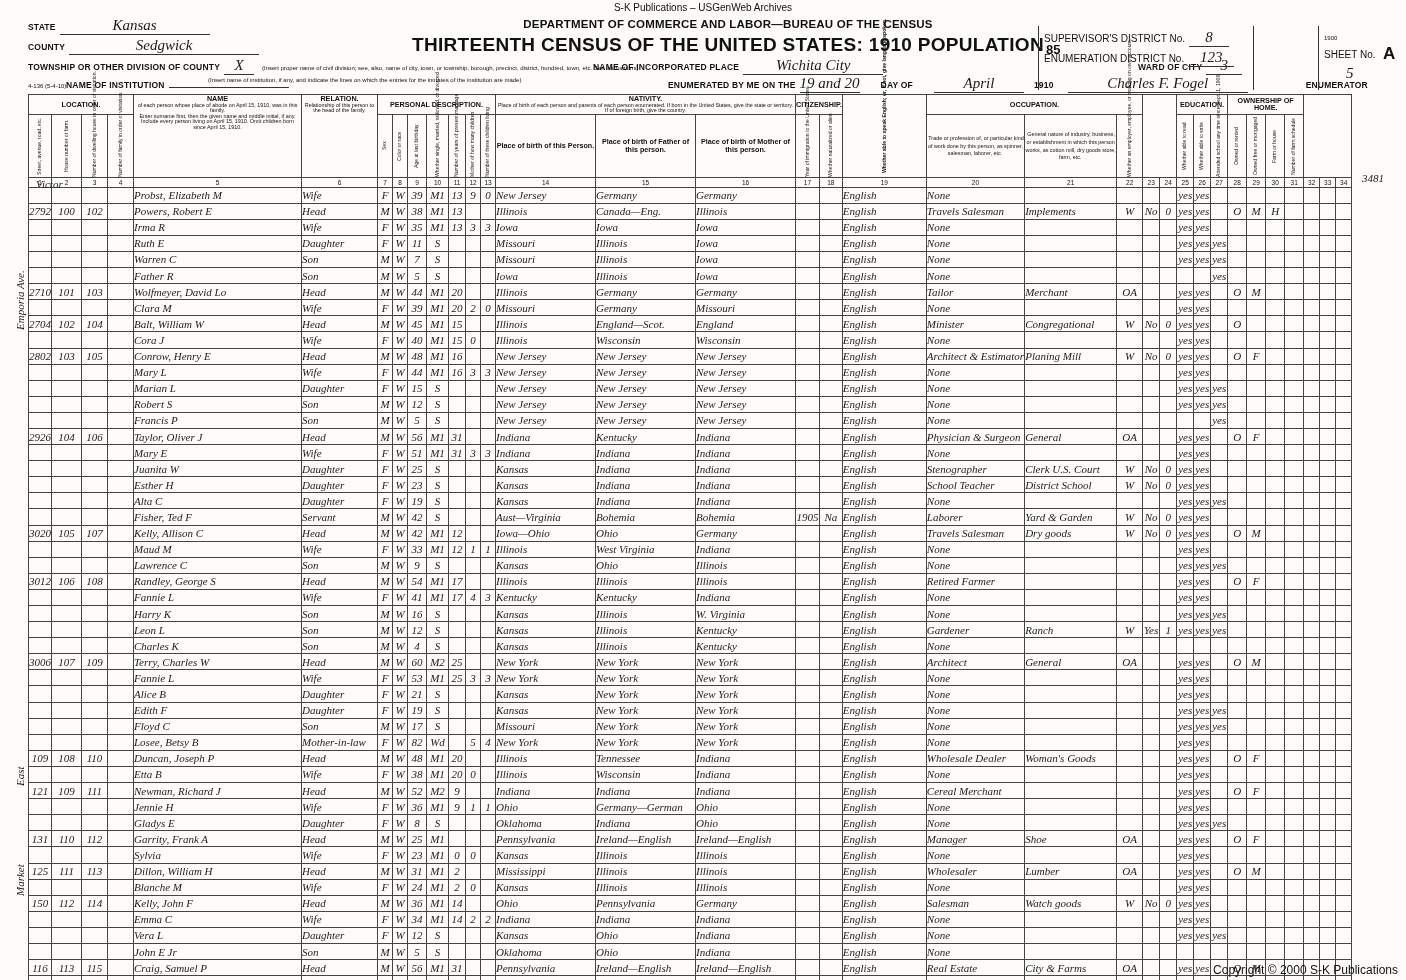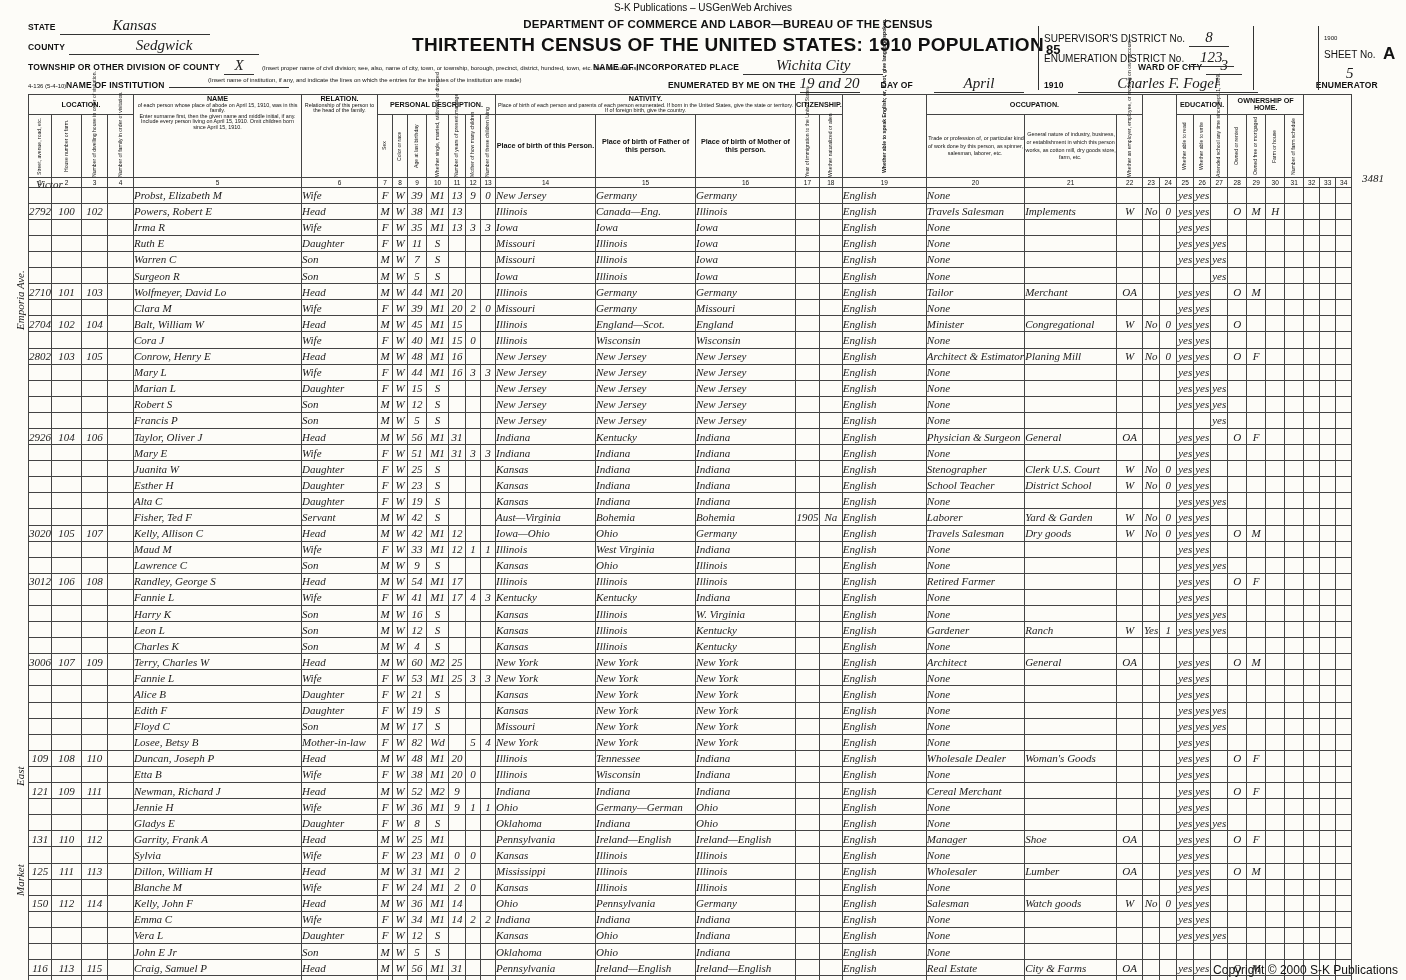--- a/index.html
+++ b/index.html
@@ -101,21 +101,21 @@
 
     <div class="fld" style="left:640px;top:60px;">
       <span class="lbl">ENUMERATED BY ME ON THE</span>
       <span class="ul" style="width:60px;text-align:center;">
         <span class="hw">19 and 20</span>
       </span>
       <span class="lbl" style="margin:0 17px;">DAY OF</span>
       <span class="ul" style="width:90px;text-align:center;">
         <span class="hw">April</span>
       </span>
-      <span class="lbl" style="margin-left:16px;">1910</span>
+      <span class="lbl" style="margin-left:6px;">1910</span>
       <span class="ul" style="width:180px;text-align:center;margin-left:10px;">
         <span class="hw">Charles F. Fogel</span>
       </span>
       <span class="lbl" style="margin-left:14px;padding-left:40px;">ENUMERATOR</span>
     </div>
 
     <div class="rbox" style="left:1010px;"></div>
     <div class="rbox" style="left:1225px;"></div>
     <div class="rbox" style="left:1290px;"></div>
 
@@ -507,21 +507,21 @@
           <td class="cellhw c"></td>
           <td class="cellhw c"></td>
           <td class="cellhw c"></td>
           <td class="cellhw c"></td>
         </tr>
         <tr class="datarow">
           <td class="cellhw c"></td>
           <td class="cellhw c"></td>
           <td class="cellhw c"></td>
           <td class="cellhw c"></td>
-          <td class="cellhw">Surgeon R</td>
+          <td class="cellhw">Father R</td>
           <td class="cellhw">Son</td>
           <td class="cellhw c">M</td>
           <td class="cellhw c">W</td>
           <td class="cellhw c">5</td>
           <td class="cellhw c">S</td>
           <td class="cellhw c"></td>
           <td class="cellhw c"></td>
           <td class="cellhw c"></td>
           <td class="cellhw">Iowa</td>
           <td class="cellhw">Illinois</td>

